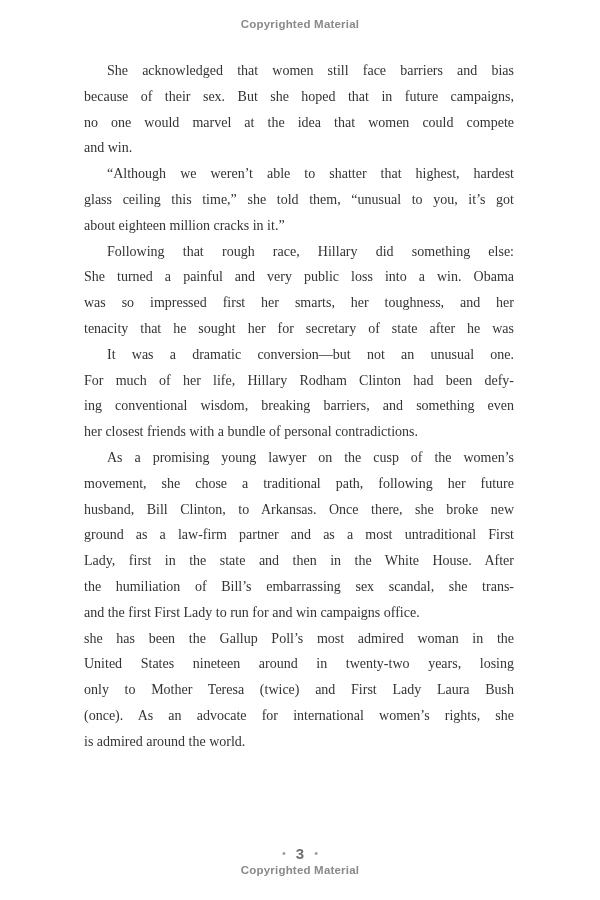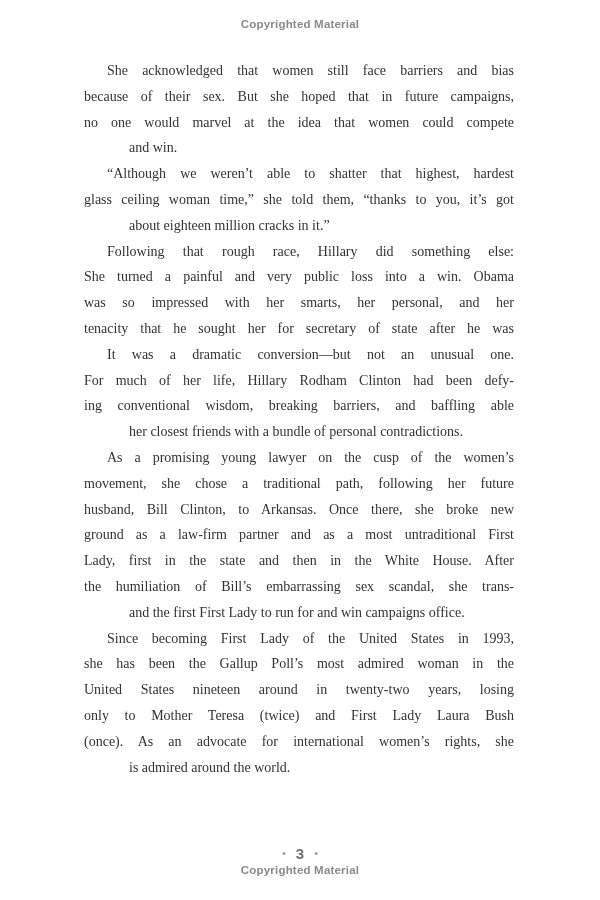--- a/index.html
+++ b/index.html
@@ -32,21 +32,21 @@
     font-size: 14px;
     color: #333333;
     line-height: 25.8px;
     height: 25.8px;
     overflow: hidden;
     text-align: justify;
     text-align-last: justify;
     -moz-text-align-last: justify;
   }
   .para .line.first { text-indent: 23px; }
-  .para .line.last  { text-align-last: left; margin-left: 45px; -moz-text-align-last: left; }
+  .para .line.last  { text-align-last: left; -moz-text-align-last: left; }
   .pagenum-row {
     position: absolute;
     left: 0; top: 843px; width: 600px; height: 20px;
     display: flex;
     justify-content: center;
     align-items: center;
     gap: 10px;
   }
   .pagenum-row .dot {
     color: #9a9a9a;
@@ -69,46 +69,45 @@
 <main class="text-block">
   <div id="paragraphs">
       <div class="para">
         <div class="line first">She acknowledged that women still face barriers and bias</div>
         <div class="line">because of their sex. But she hoped that in future campaigns,</div>
         <div class="line">no one would marvel at the idea that women could compete</div>
         <div class="line last">and win.</div>
       </div>
       <div class="para">
         <div class="line first">“Although we weren’t able to shatter that highest, hardest</div>
-        <div class="line">glass ceiling woman time,” she told them, “thanks to you, it’s got</div>
+        <div class="line">glass ceiling this time,” she told them, “unusual to you, it’s got</div>
         <div class="line last">about eighteen million cracks in it.”</div>
       </div>
       <div class="para">
         <div class="line first">Following that rough race, Hillary did something else:</div>
         <div class="line">She turned a painful and very public loss into a win. Obama</div>
-        <div class="line">was so impressed with her smarts, her personal, and her</div>
+        <div class="line">was so impressed first her smarts, her toughness, and her</div>
         <div class="line">tenacity that he sought her for secretary of state after he was</div>
       </div>
       <div class="para">
         <div class="line first">It was a dramatic conversion—but not an unusual one.</div>
         <div class="line">For much of her life, Hillary Rodham Clinton had been defy-</div>
-        <div class="line">ing conventional wisdom, breaking barriers, and baffling able</div>
+        <div class="line">ing conventional wisdom, breaking barriers, and something even</div>
         <div class="line last">her closest friends with a bundle of personal contradictions.</div>
       </div>
       <div class="para">
         <div class="line first">As a promising young lawyer on the cusp of the women’s</div>
         <div class="line">movement, she chose a traditional path, following her future</div>
         <div class="line">husband, Bill Clinton, to Arkansas. Once there, she broke new</div>
         <div class="line">ground as a law-firm partner and as a most untraditional First</div>
         <div class="line">Lady, first in the state and then in the White House. After</div>
         <div class="line">the humiliation of Bill’s embarrassing sex scandal, she trans-</div>
         <div class="line last">and the first First Lady to run for and win campaigns office.</div>
       </div>
       <div class="para">
-        <div class="line first">Since becoming First Lady of the United States in 1993,</div>
         <div class="line">she has been the Gallup Poll’s most admired woman in the</div>
         <div class="line">United States nineteen around in twenty-two years, losing</div>
         <div class="line">only to Mother Teresa (twice) and First Lady Laura Bush</div>
         <div class="line">(once). As an advocate for international women’s rights, she</div>
         <div class="line last">is admired around the world.</div>
       </div>
     </div>
 </main>
 
 <div class="pagenum-row">

